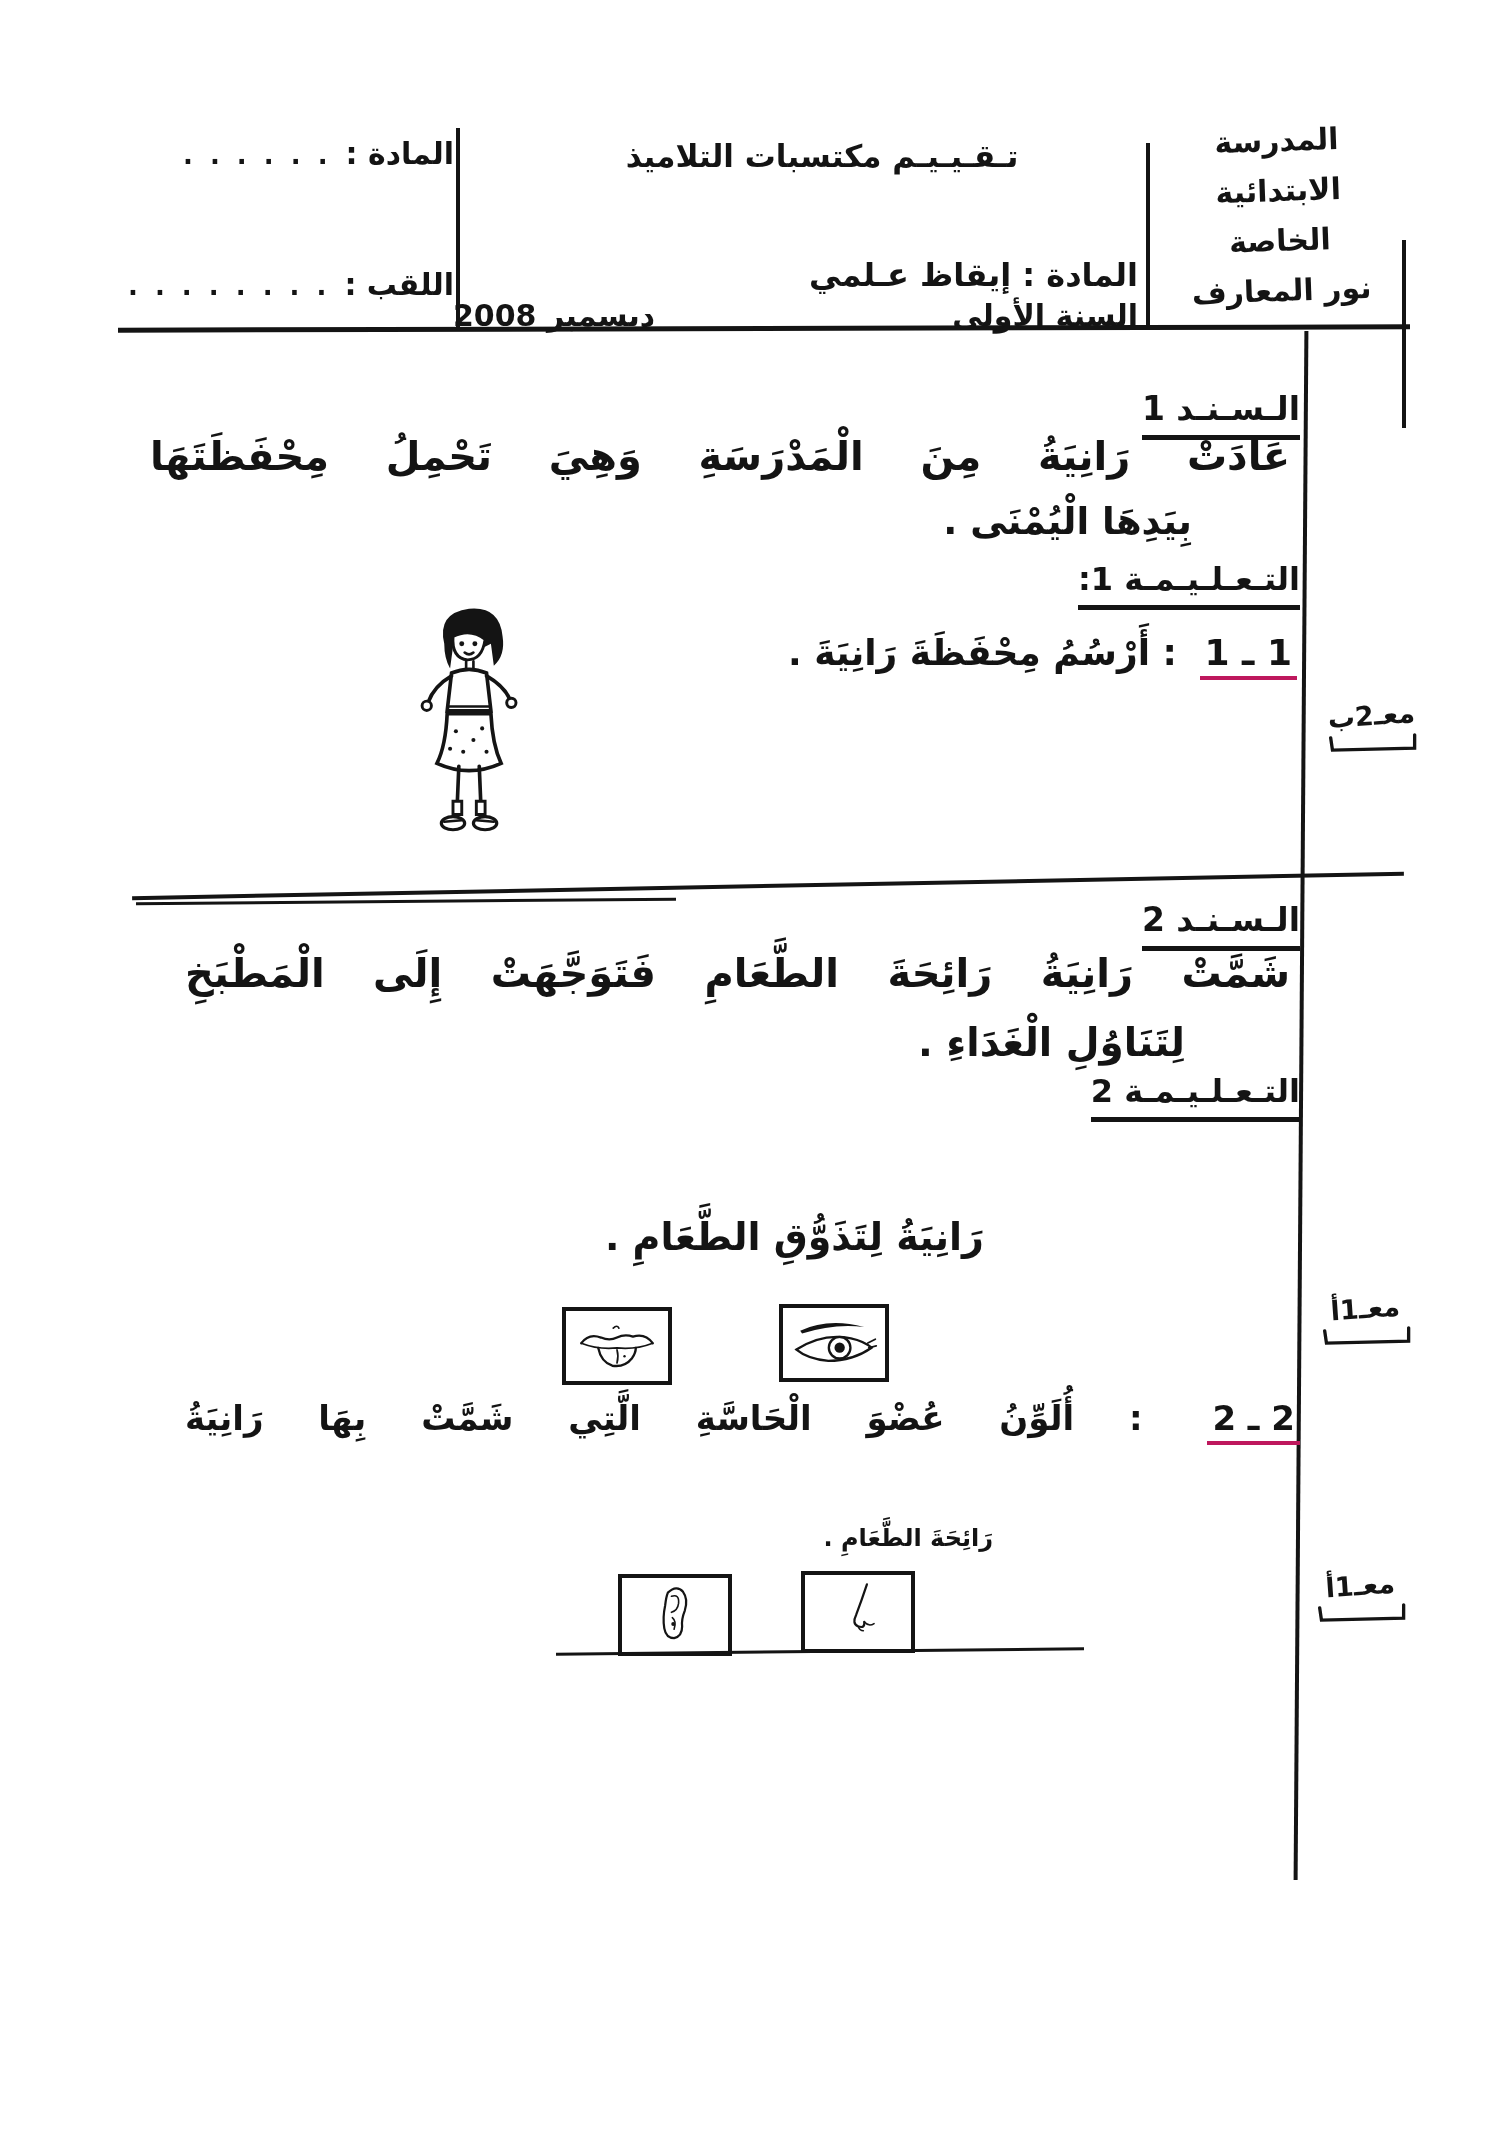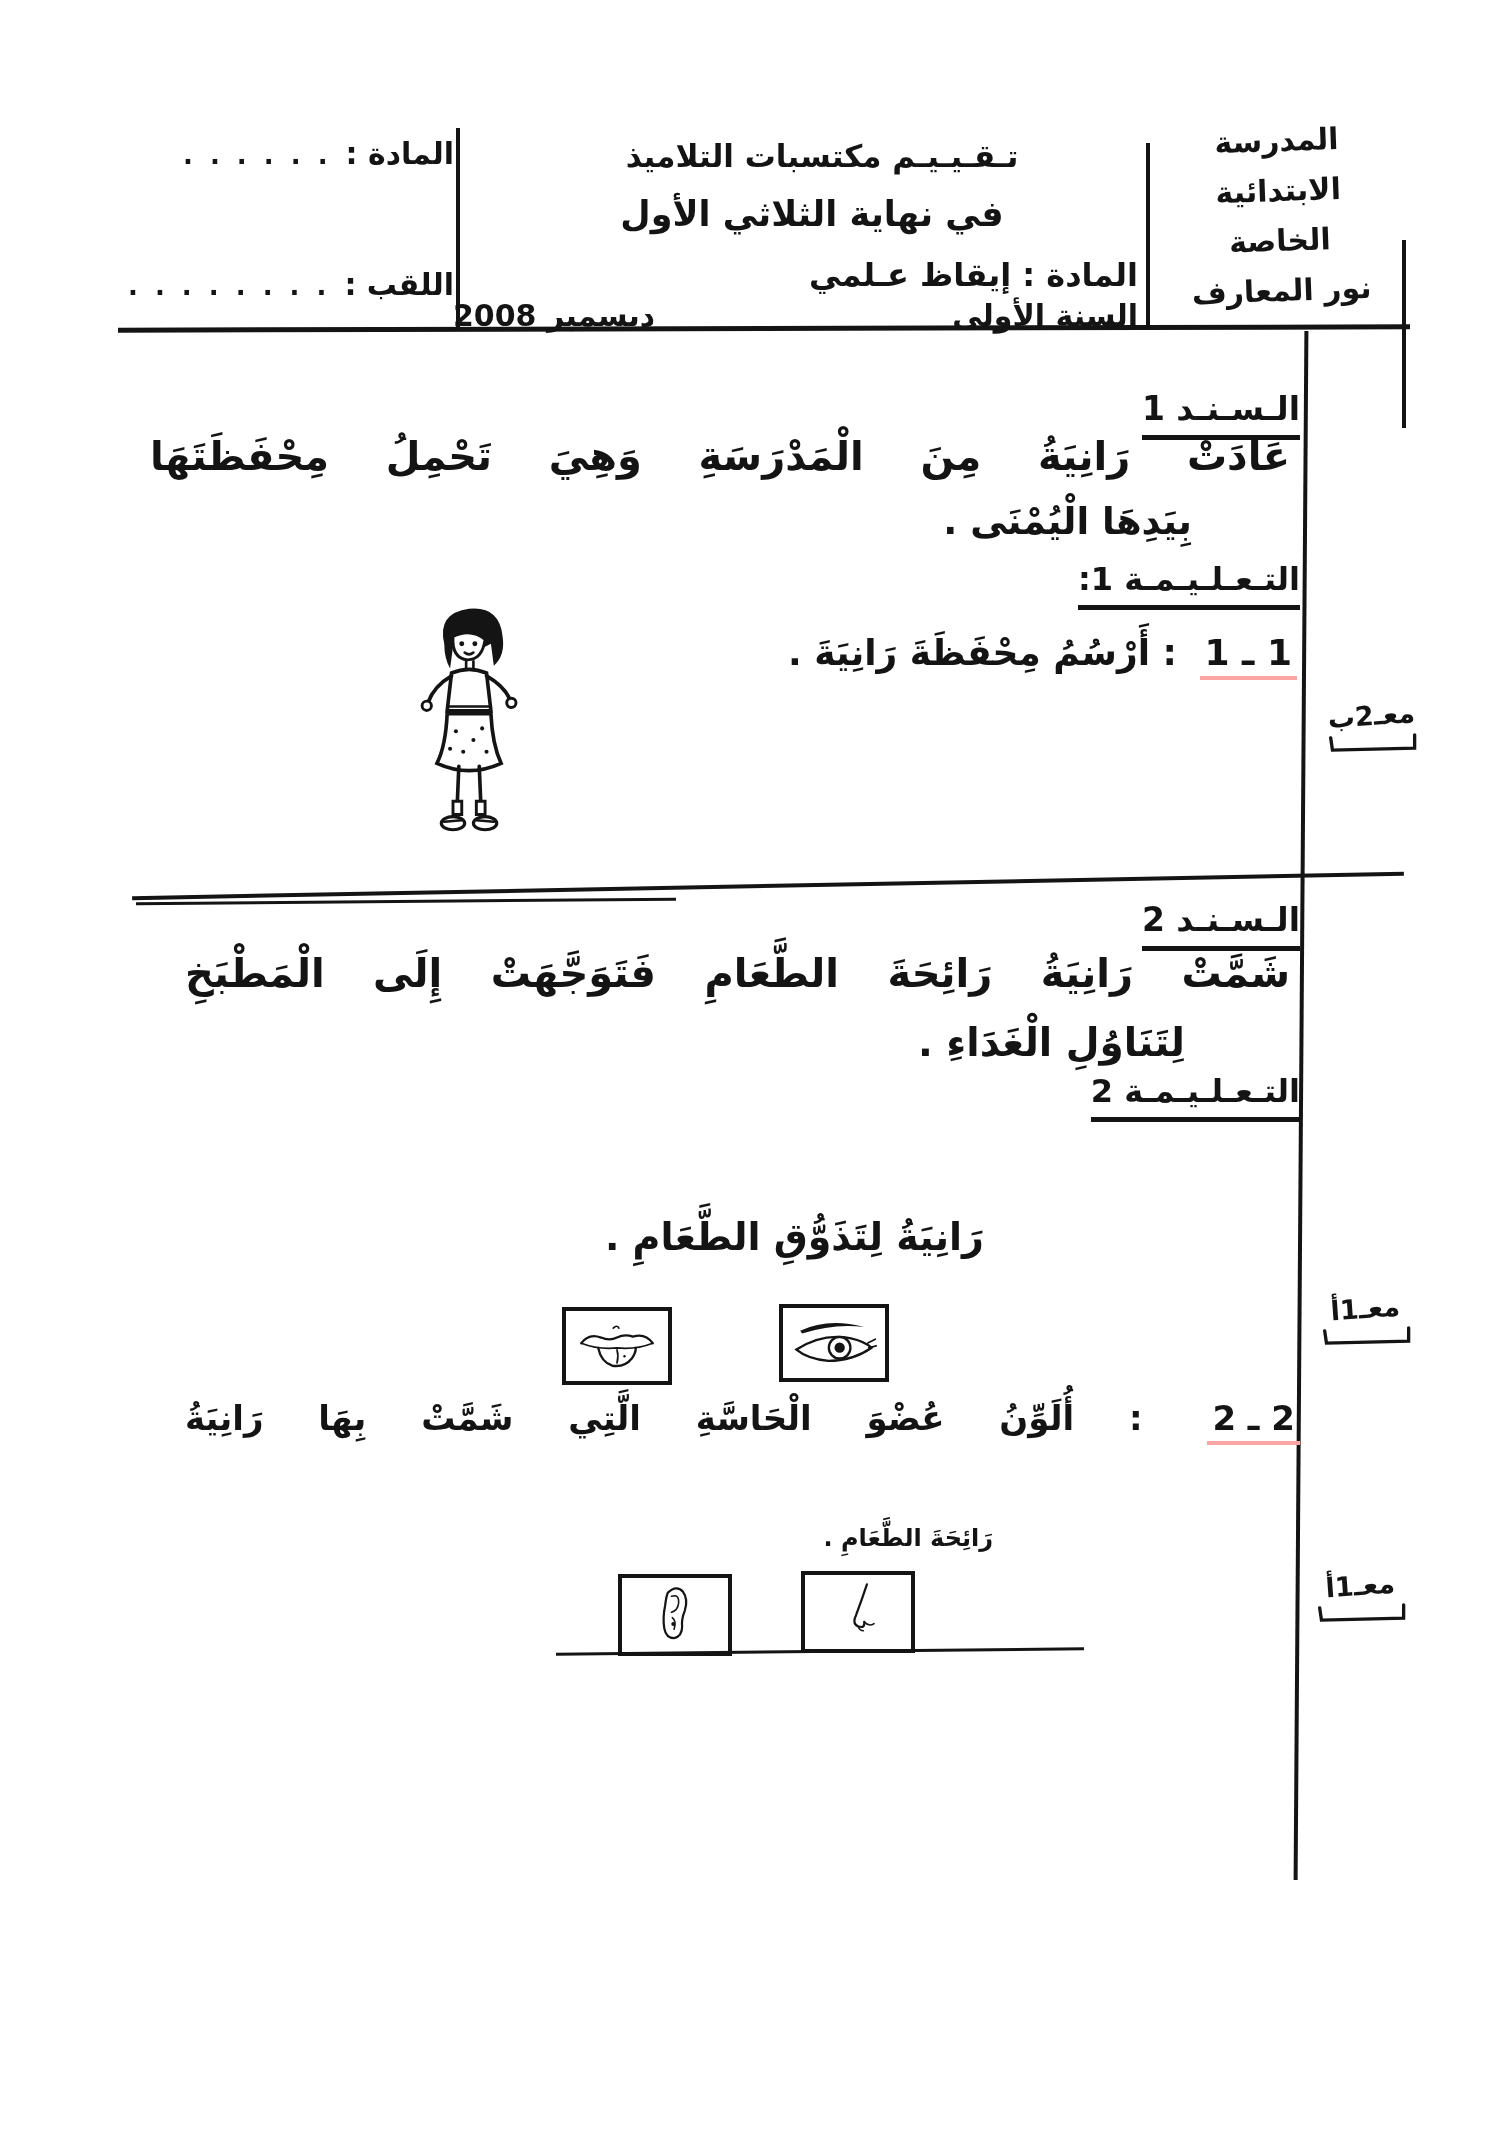--- a/index.html
+++ b/index.html
@@ -13,21 +13,21 @@
     color:#141414;
   }
   .abs{position:absolute;}
   .ink{background:#141414;}
   .ar{font-weight:700;color:#141414;}
   .nowrap{white-space:nowrap;}
   .stretchline{text-align:justify;text-align-last:justify;}
   .underlined{border-bottom:5px solid #141414;padding-bottom:7px;}
   .num{
     unicode-bidi:bidi-override;direction:rtl;
-    border-bottom:4px solid #fca5a5;
+    border-bottom:4px solid #be185d;
     padding:0 5px 3px 5px;
     display:inline-block;
   }
   
   .school-block{left:1150px;top:116px;width:258px;text-align:center;
     font-size:30px;line-height:50px;transform:rotate(-2deg);}
   .head-t1{right:380px;top:138px;width:620px;text-align:center;font-size:31px;}
   .head-t2{right:420px;top:194px;width:560px;text-align:center;font-size:35px;}
   .head-t3{right:374px;top:256px;width:460px;text-align:right;font-size:32px;}
   .head-t4{right:374px;top:298px;width:685px;font-size:30px;display:flex;
@@ -90,21 +90,20 @@
   <div class="abs ink body-right-rule"></div>
 
   <div class="abs ar school-block">
     <div>المدرسة</div>
     <div>الابتدائية</div>
     <div>الخاصة</div>
     <div>نور المعارف</div>
   </div>
 
   <div class="abs ar head-t1 nowrap">تـقـيـيـم مكتسبات التلاميذ</div>
-  <div class="abs ar head-t2 nowrap">في نهاية الثلاثي الأول</div>
   <div class="abs ar head-t3 nowrap">المادة : إيقاظ عـلمي</div>
   <div class="abs ar head-t4">
     <span>السنة الأولى</span>
     <span>ديسمبر 2008</span>
   </div>
 
   <div class="abs ar names-block">
     <div class="name-row">
       <span>المادة :</span>
       <span class="dots">. . . . . .</span>

